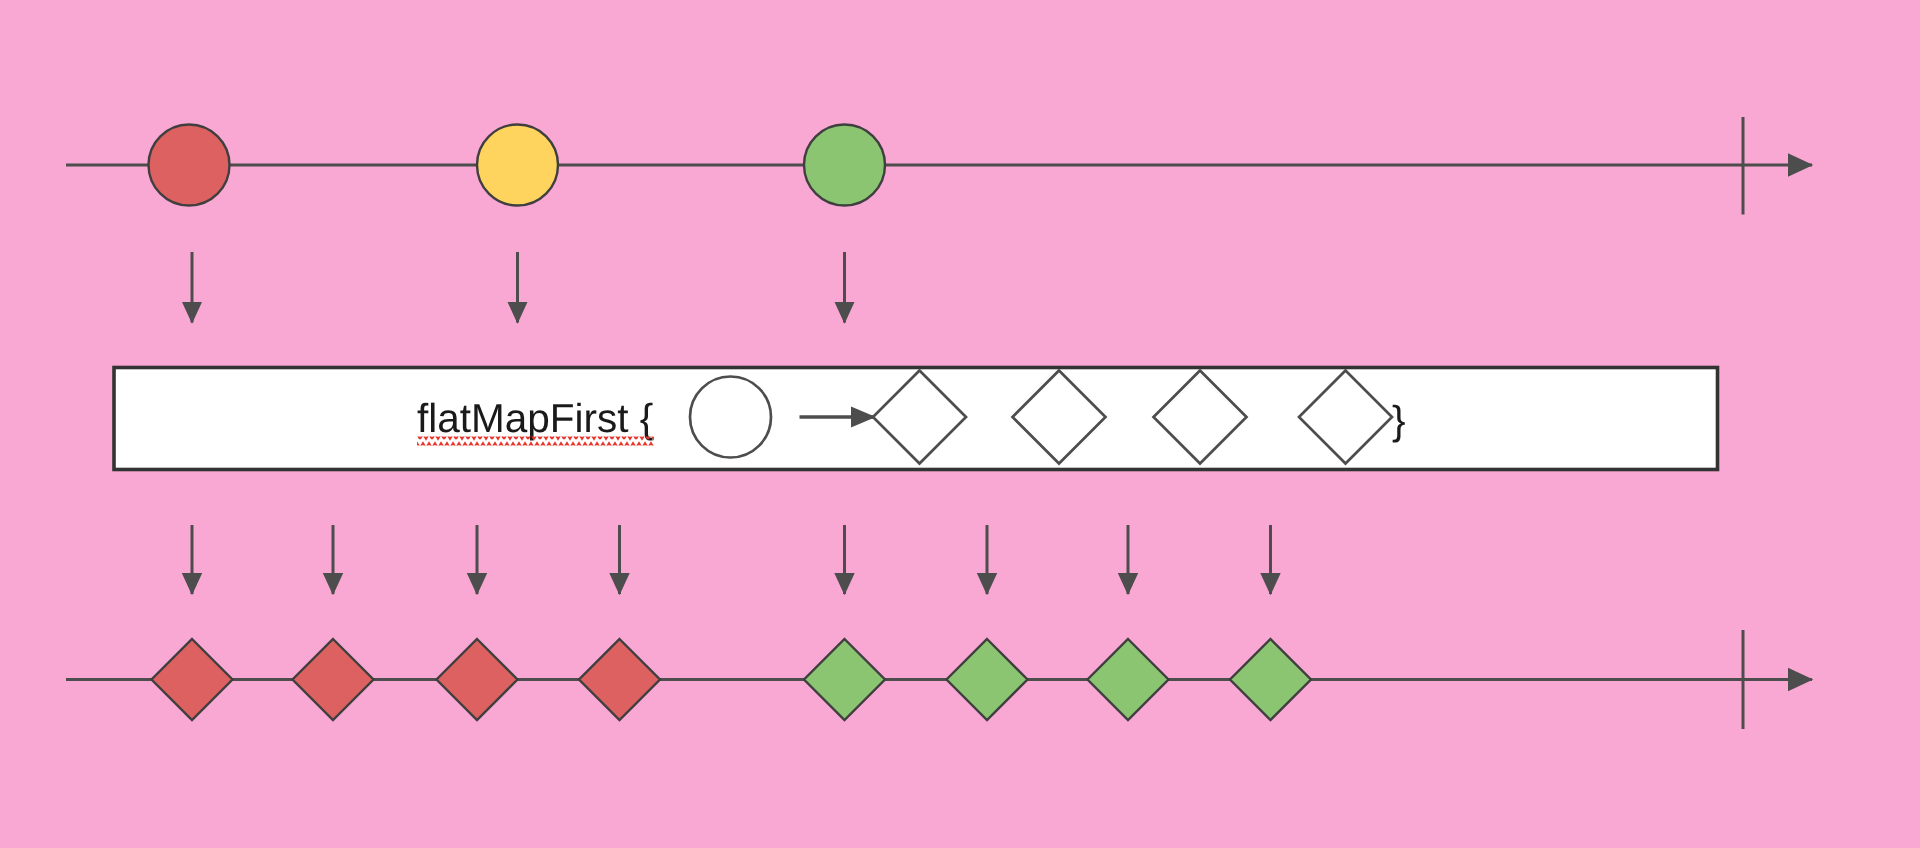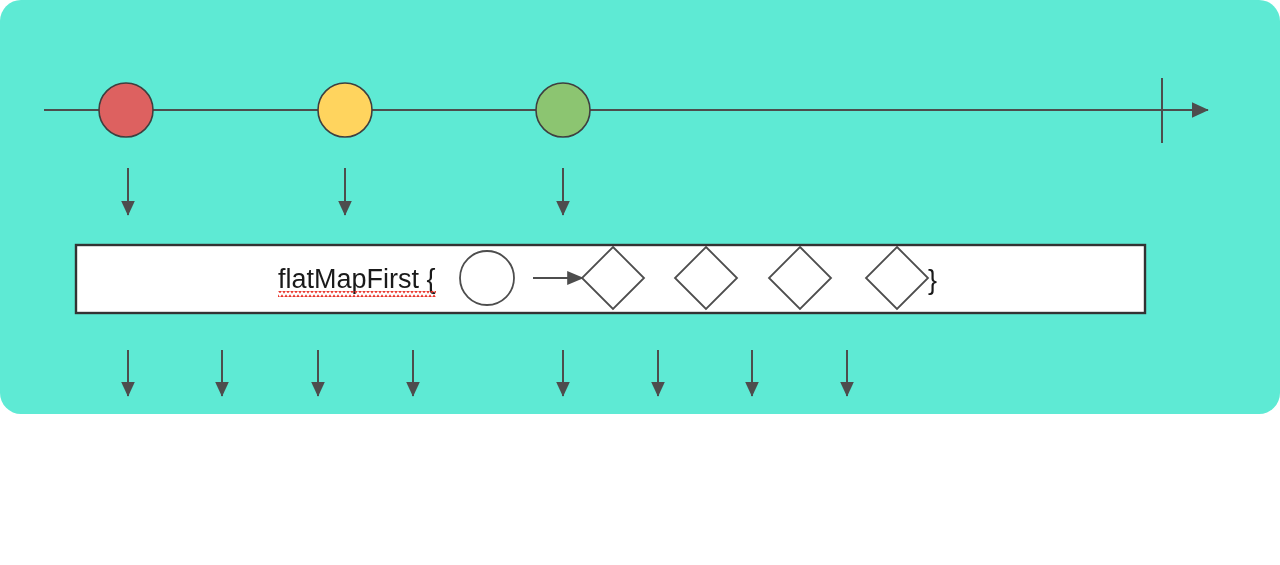--- a/index.html
+++ b/index.html
@@ -7,24 +7,23 @@
     margin: 0;
     padding: 0;
     background: #ffffff;
   }
   body {
     font-family: "Liberation Sans", sans-serif;
   }
   #diagram-root {
     position: relative;
     width: 1280px;
-    height: 414px;
-    background: #5eead4;
+    height: 565px;
+    background: #f9a8d4;
     overflow: hidden;
-    border-radius: 21px;
   }
   #diagram-svg {
     position: absolute;
     left: 0;
     top: 0;
     width: 1280px;
     height: 565px;
     display: block;
   }
   .marble-label {

